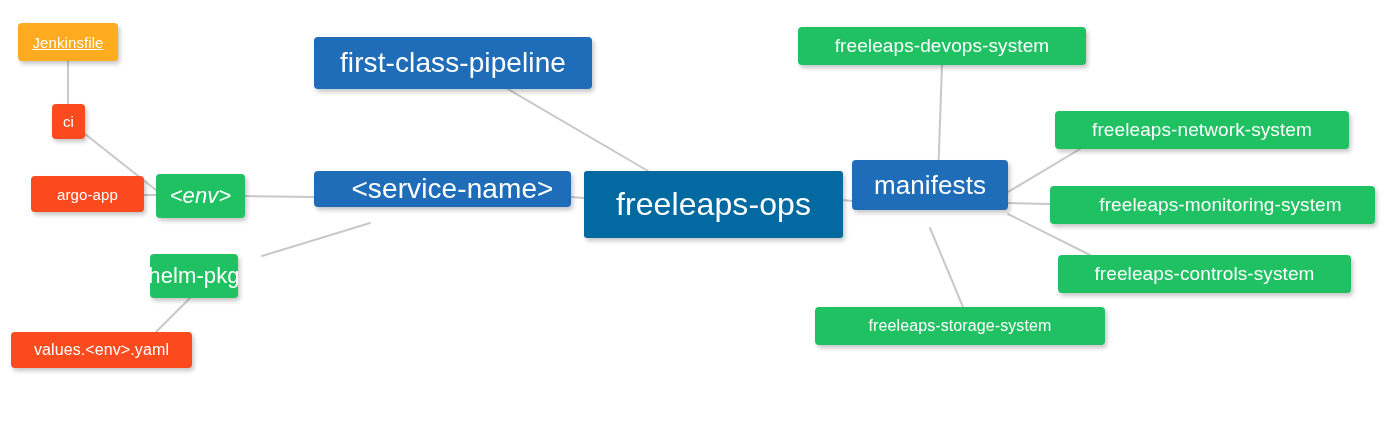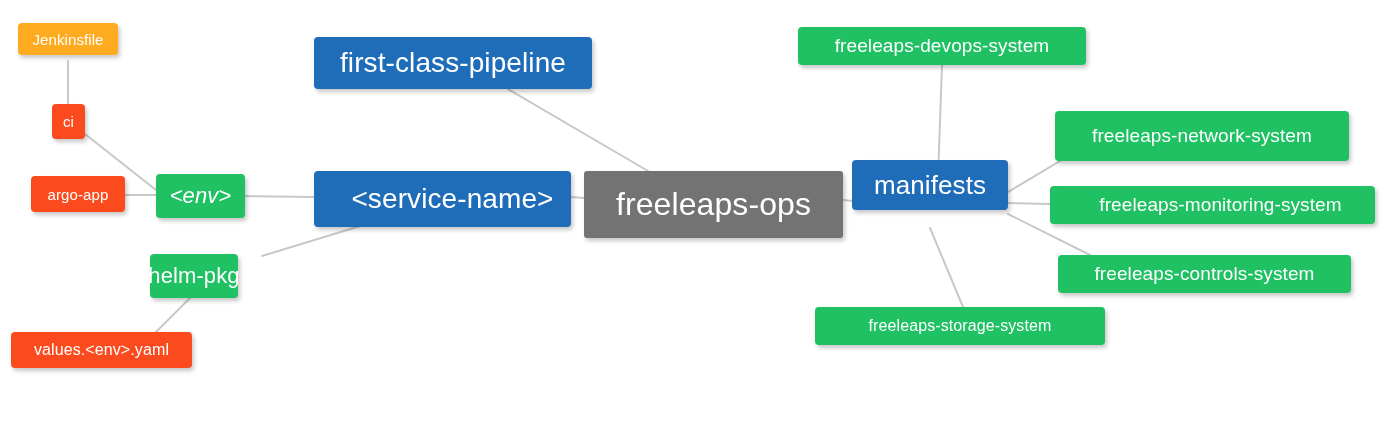--- a/index.html
+++ b/index.html
@@ -31,21 +31,21 @@
     align-items: center;
     justify-content: center;
     border-radius: 4px;
     color: #ffffff;
     white-space: nowrap;
     box-shadow: 2px 3px 4px rgba(0,0,0,0.22);
     letter-spacing: 0.1px;
     z-index: 2;
   }
   .node.root {
-    background: #737373;
+    background: #0369a1;
     border-radius: 3px;
   }
   .node.blue   { background: #1f6cb8; }
   .node.green  { background: #1fc163; justify-content: center; }
   .node.orange { background: #ffab20; }
   .node.red    { background: #fb4b1e; align-items: center; }
 </style>
 </head>
 <body>
 
@@ -60,54 +60,54 @@
       <line x1="508" y1="89" x2="648" y2="171" stroke="#c8c8c8" stroke-width="2" stroke-linecap="round"></line>
       <line x1="571" y1="197" x2="584" y2="198" stroke="#c8c8c8" stroke-width="2" stroke-linecap="round"></line>
       <line x1="843" y1="200" x2="852" y2="201" stroke="#c8c8c8" stroke-width="2" stroke-linecap="round"></line>
       <line x1="938" y1="178" x2="942" y2="65" stroke="#c8c8c8" stroke-width="2" stroke-linecap="round"></line>
       <line x1="1008" y1="192" x2="1080" y2="149" stroke="#c8c8c8" stroke-width="2" stroke-linecap="round"></line>
       <line x1="1008" y1="203" x2="1050" y2="204" stroke="#c8c8c8" stroke-width="2" stroke-linecap="round"></line>
       <line x1="1008" y1="214" x2="1090" y2="255" stroke="#c8c8c8" stroke-width="2" stroke-linecap="round"></line>
       <line x1="930" y1="228" x2="963" y2="307" stroke="#c8c8c8" stroke-width="2" stroke-linecap="round"></line>
     </svg>
   <div id="node-layer">
-      <div class="node orange" style="left: 18px; top: 23px; width: 100px; height: 32px; font-size: 15px;">
+      <div class="node orange" style="left: 18px; top: 23px; width: 100px; height: 38px; font-size: 15px; text-decoration: underline;">
         <span>Jenkinsfile</span>
       </div>
       <div class="node red" style="left: 52px; top: 104px; width: 33px; height: 35px; font-size: 15px;">
         <span>ci</span>
       </div>
-      <div class="node red" style="left: 31px; top: 176px; width: 94px; height: 36px; font-size: 15px;">
+      <div class="node red" style="left: 31px; top: 176px; width: 113px; height: 36px; font-size: 15px;">
         <span>argo-app</span>
       </div>
       <div class="node green" style="left: 156px; top: 174px; width: 89px; height: 44px; font-size: 22px; font-style: italic;">
         <span>&lt;env&gt;</span>
       </div>
       <div class="node green" style="left: 150px; top: 254px; width: 88px; height: 44px; font-size: 22px;">
         <span>helm-pkg</span>
       </div>
       <div class="node red" style="left: 11px; top: 332px; width: 181px; height: 36px; font-size: 16px;">
         <span>values.&lt;env&gt;.yaml</span>
       </div>
       <div class="node blue" style="left: 314px; top: 37px; width: 278px; height: 52px; font-size: 28px;">
         <span>first-class-pipeline</span>
       </div>
-      <div class="node blue" style="left: 314px; top: 171px; width: 257px; height: 56px; font-size: 28px; padding-left: 20px;">
+      <div class="node blue" style="left: 314px; top: 171px; width: 257px; height: 36px; font-size: 28px; padding-left: 20px;">
         <span>&lt;service-name&gt;</span>
       </div>
       <div class="node root" style="left: 584px; top: 171px; width: 259px; height: 67px; font-size: 32px;">
         <span>freeleaps-ops</span>
       </div>
       <div class="node blue" style="left: 852px; top: 160px; width: 156px; height: 50px; font-size: 26px;">
         <span>manifests</span>
       </div>
       <div class="node green" style="left: 798px; top: 27px; width: 288px; height: 38px; font-size: 19px;">
         <span>freeleaps-devops-system</span>
       </div>
-      <div class="node green" style="left: 1055px; top: 111px; width: 294px; height: 50px; font-size: 19px;">
+      <div class="node green" style="left: 1055px; top: 111px; width: 294px; height: 38px; font-size: 19px;">
         <span>freeleaps-network-system</span>
       </div>
       <div class="node green" style="left: 1050px; top: 186px; width: 325px; height: 38px; font-size: 19px; padding-left: 16px;">
         <span>freeleaps-monitoring-system</span>
       </div>
       <div class="node green" style="left: 1058px; top: 255px; width: 293px; height: 38px; font-size: 19px;">
         <span>freeleaps-controls-system</span>
       </div>
       <div class="node green" style="left: 815px; top: 307px; width: 290px; height: 38px; font-size: 16px;">
         <span>freeleaps-storage-system</span>

